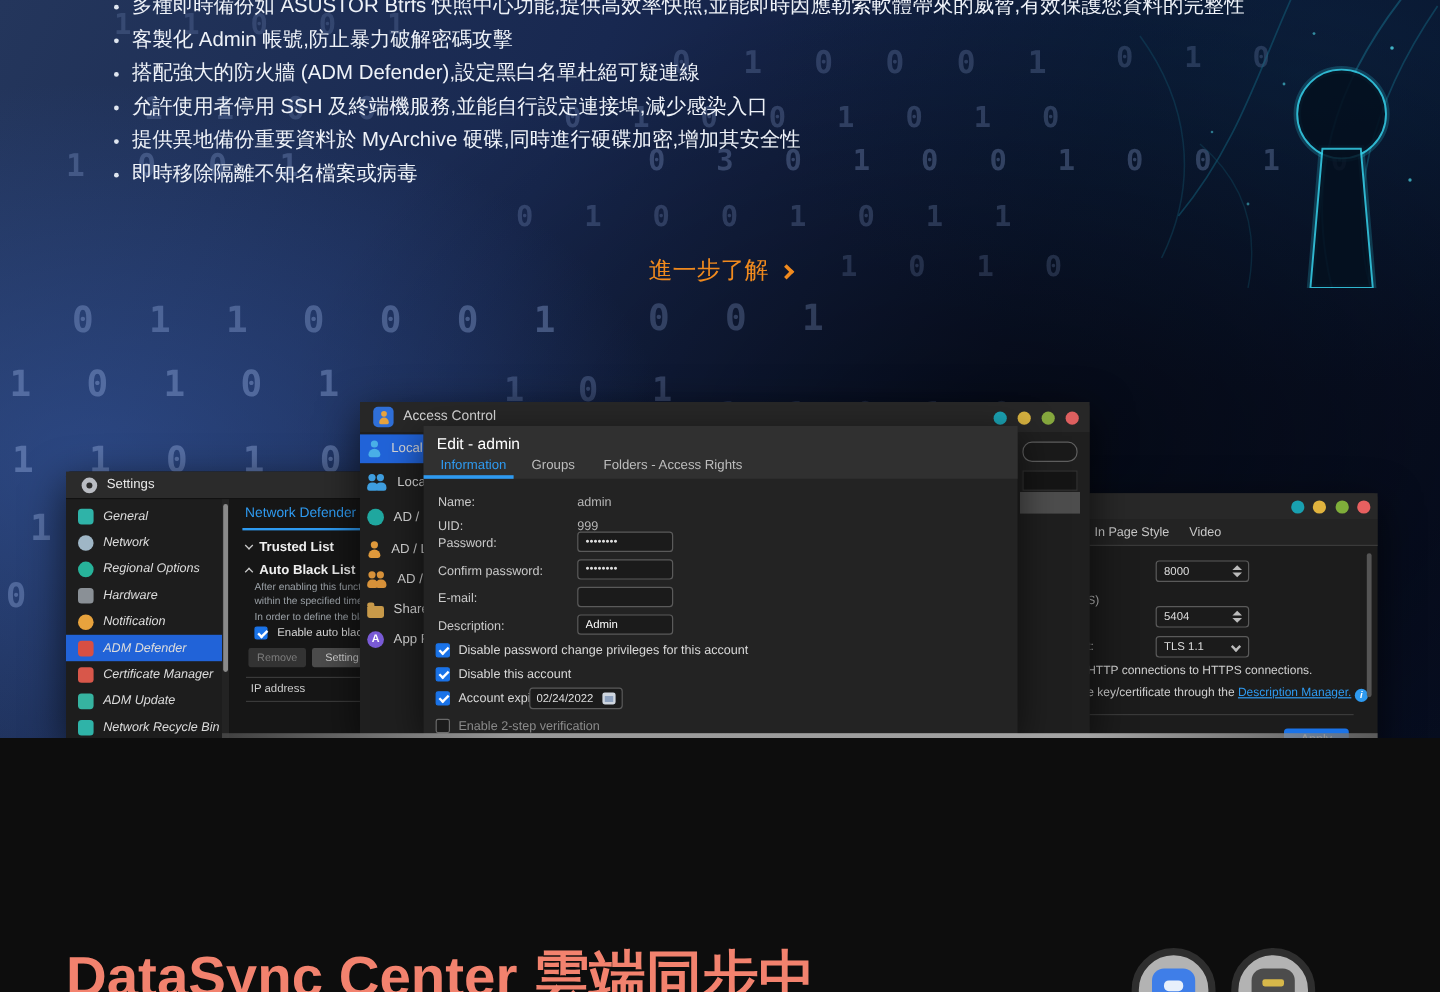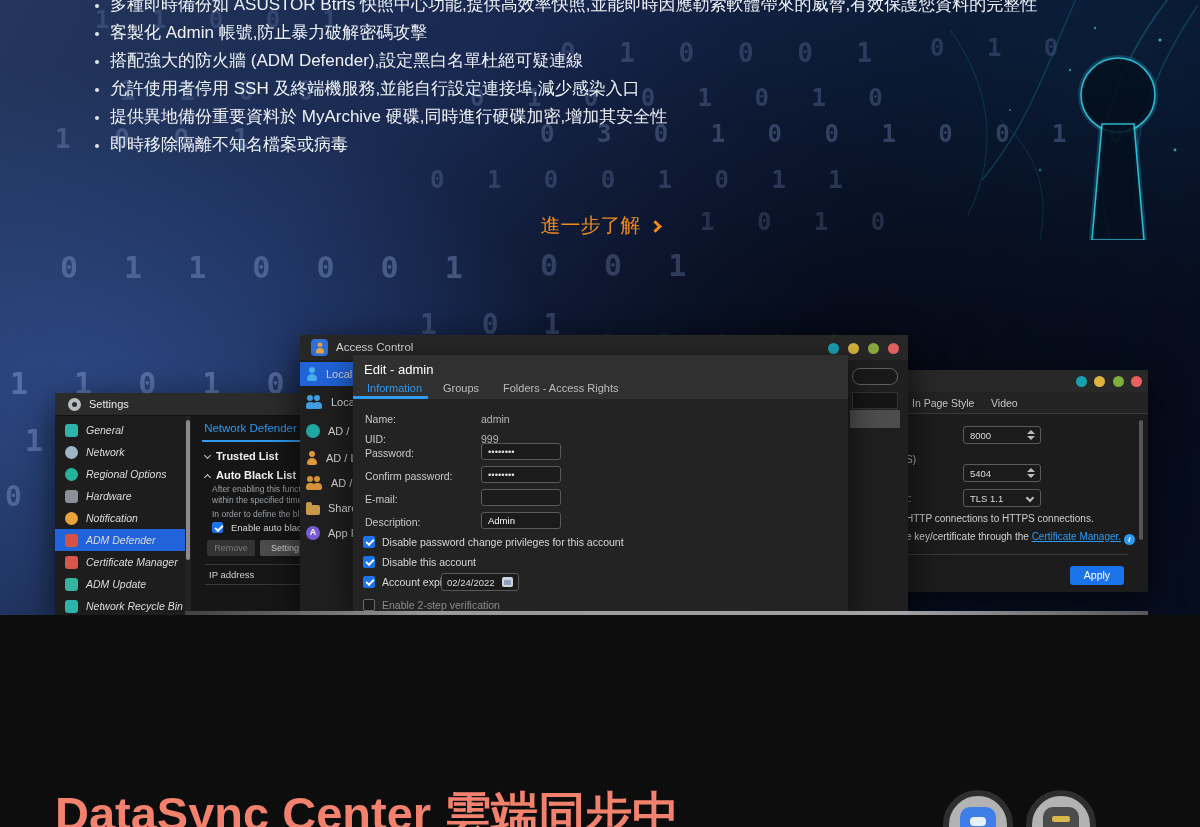--- a/index.html
+++ b/index.html
@@ -101,21 +101,21 @@
   .f-value { position:absolute; left:128px; color:#b5b5b5; font-size:10.5px; }
   .f-input { position:absolute; left:128px; width:80px; height:17px; }
   .cb-row { position:absolute; left:10px; display:flex; align-items:center; gap:7px; }
   .cb-label { color:#d8d8d8; font-size:10.5px; white-space:nowrap; }
   .cb-label.dim { color:#8a8a8a; }
   .date-input { position:absolute; left:88px; width:78px; height:18px; display:flex; align-items:center; justify-content:space-between; padding:0 5px; }
   .icon-calendar { position:relative; width:11px; height:10px; border-radius:2px; background:#cfd6df; flex:none; }
   .icon-calendar::before { content:""; position:absolute; left:2px; top:3px; width:7px; height:5px; background:#8fa3c0; }
 
   
-  .web-win { left:860px; top:370px; width:288px; height:222px; background:#1c1c1c; }
+  .web-win { left:860px; top:411px; width:288px; height:222px; background:#1c1c1c; }
   .web-titlebar { position:absolute; left:0; top:0; right:0; height:22px; background:#282828; }
   .web-tabs { position:absolute; left:0; top:22px; right:0; height:22px; background:#232323; border-bottom:1px solid #3a3a3a; }
   .web-tab { position:absolute; top:5px; color:#c8c8c8; font-size:10.5px; cursor:pointer; }
   .frag { position:absolute; color:#b8b8b8; font-size:10px; }
   .web-text { position:absolute; color:#cfcfcf; font-size:10px; white-space:nowrap; }
   .web-link { color:#2e9af0; text-decoration:underline; cursor:pointer; }
   .info-dot { display:inline-block; width:11px; height:11px; border-radius:50%; background:#2e9af0; color:#fff; font-size:8px; text-align:center; line-height:11px; font-style:italic; font-weight:bold; vertical-align:-2px; }
   .apply-btn { position:absolute; left:210px; top:196px; width:54px; height:19px; background:#1a73e8; border-radius:3px; color:#fff; font-size:10.5px; text-align:center; line-height:19px; cursor:pointer; }
   .web-scroll { position:absolute; right:5px; top:50px; width:4px; height:120px; border-radius:2px; background:#555; }
   .web-divider { position:absolute; left:46px; right:20px; top:184px; height:1px; background:#3a3a3a; }
@@ -144,20 +144,21 @@
         <span class="bin" style="left: 560px; top: 38px; font-size: 26px; opacity: 0.24;">0 1 0 0 0 1</span>
         <span class="bin" style="left: 930px; top: 34px; font-size: 24px; opacity: 0.22;">0 1 0</span>
         <span class="bin" style="left: 120px; top: 76px; font-size: 26px; opacity: 0.22;">1 1 0 0</span>
         <span class="bin" style="left: 470px; top: 84px; font-size: 24px; opacity: 0.26;">0 1 0 0 1 0 1 0</span>
         <span class="bin" style="left: 55px; top: 124px; font-size: 26px; opacity: 0.3;">1 0 0 1</span>
         <span class="bin" style="left: 540px; top: 120px; font-size: 24px; opacity: 0.3;">0 3 0 1 0 0 1 0 0 1 0</span>
         <span class="bin" style="left: 430px; top: 166px; font-size: 24px; opacity: 0.24;">0 1 0 0 1 0 1 1</span>
         <span class="bin" style="left: 700px; top: 208px; font-size: 24px; opacity: 0.2;">1 0 1 0</span>
         <span class="bin" style="left: 60px; top: 250px; font-size: 30px; opacity: 0.38;">0 1 1 0 0 0 1</span>
         <span class="bin" style="left: 540px; top: 248px; font-size: 30px; opacity: 0.28;">0 0 1</span>
+        <span class="bin" style="left: 8px; top: 303px; font-size: 30px; opacity: 0.42;">1 0 1 0 1</span>
         <span class="bin" style="left: 420px; top: 308px; font-size: 28px; opacity: 0.28;">1 0 1</span>
         <span class="bin" style="left: 10px; top: 366px; font-size: 30px; opacity: 0.45;">1 1 0 1 0 1 0 1 1 0 1</span>
         <span class="bin" style="left: 25px; top: 423px; font-size: 30px; opacity: 0.45;">1 1 0 0 0 1 1 0 0</span>
         <span class="bin" style="left: 5px; top: 480px; font-size: 28px; opacity: 0.4;">0 1 1 0</span>
         <span class="bin" style="left: 600px; top: 330px; font-size: 24px; opacity: 0.14;">1 1 0 1 0</span>
       </div>
 
     <svg class="keyhole-art" width="280" height="240" viewBox="0 0 280 240">
       <path d="M255,-10 C190,70 168,150 190,240" fill="none" stroke="#156a85" stroke-width="1.6" opacity="0.55"></path>
       <path d="M278,5 C220,90 203,170 222,240" fill="none" stroke="#156a85" stroke-width="1.4" opacity="0.45"></path>
@@ -280,21 +281,21 @@
             <span class="tri-down"></span>
           </span>
       </div>
       <div class="frag" style="left:46px;top:123px">t:</div>
       <div class="mini-input" style="position:absolute;left:103px;top:119px;width:78px;height:18px;line-height:17px">
         <span>TLS 1.1</span>
         <span class="chev-down" style="position:absolute;right:7px;top:5px"></span>
       </div>
       <div class="web-text" style="left:46px;top:143px">HTTP connections to HTTPS connections.</div>
       <div class="web-text" style="left:46px;top:161px">
-        <span>e key/certificate through the </span><span class="web-link">Certificate Manager.</span>
+        <span>e key/certificate through the </span><span class="web-link">Description Manager.</span>
         <span class="info-dot">i</span>
       </div>
       <div class="web-divider"></div>
       <div class="apply-btn">Apply</div>
       <div class="web-scroll"></div>
     </div>
 
     <div class="win ac-win">
       <div class="ac-titlebar">
         <span class="ac-app-icon">

